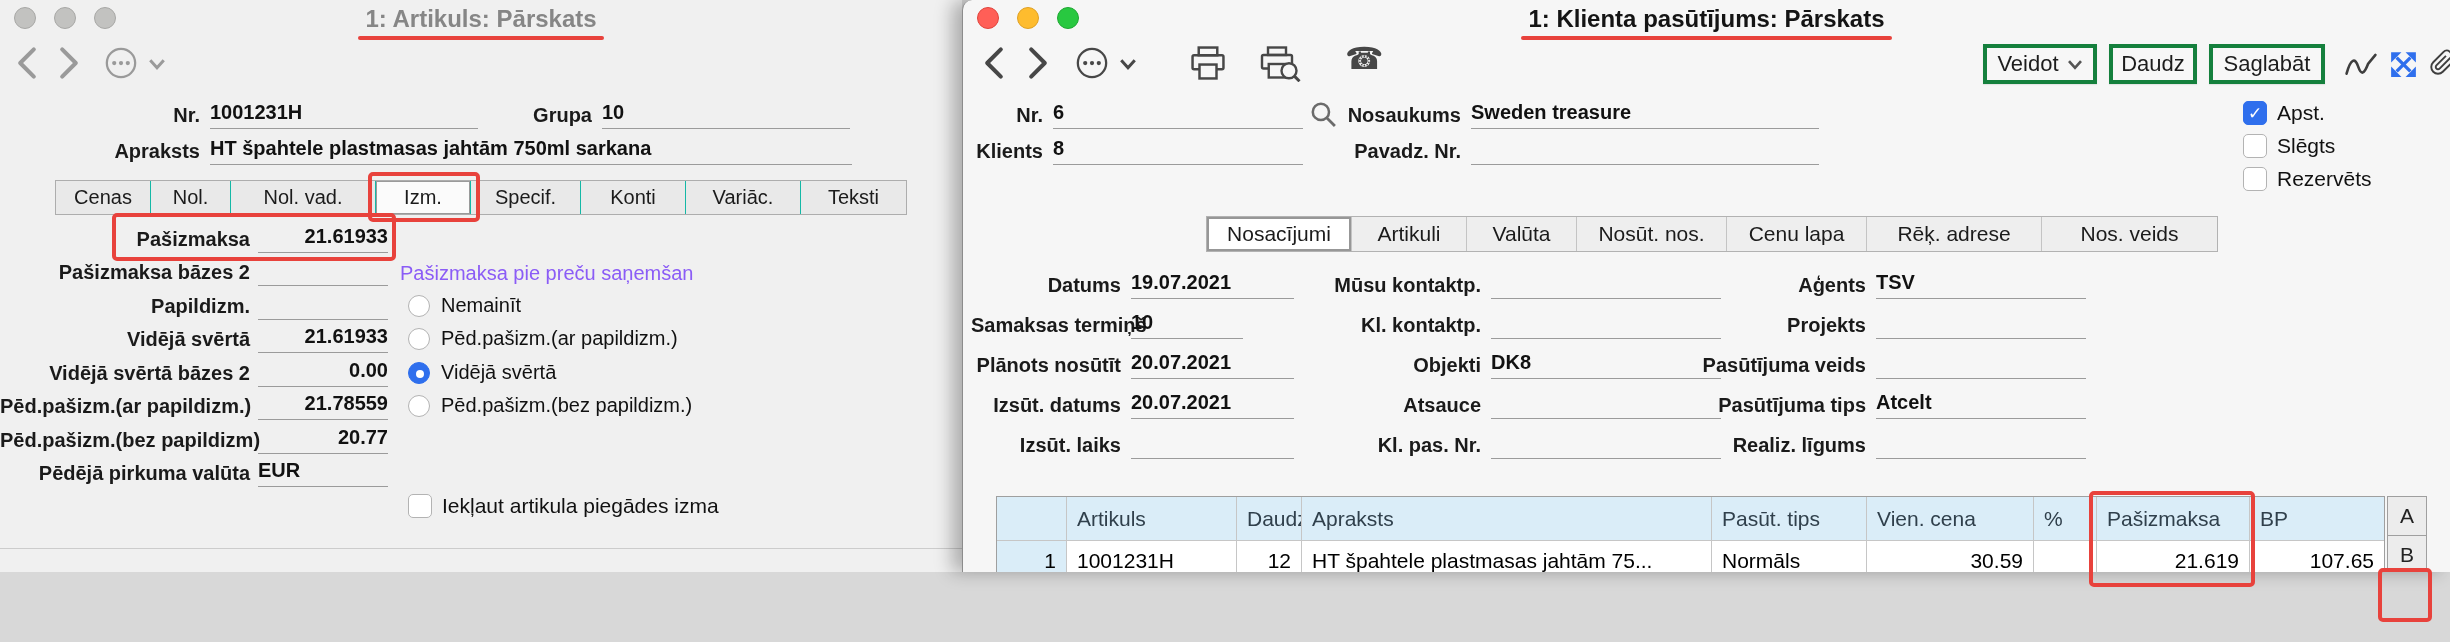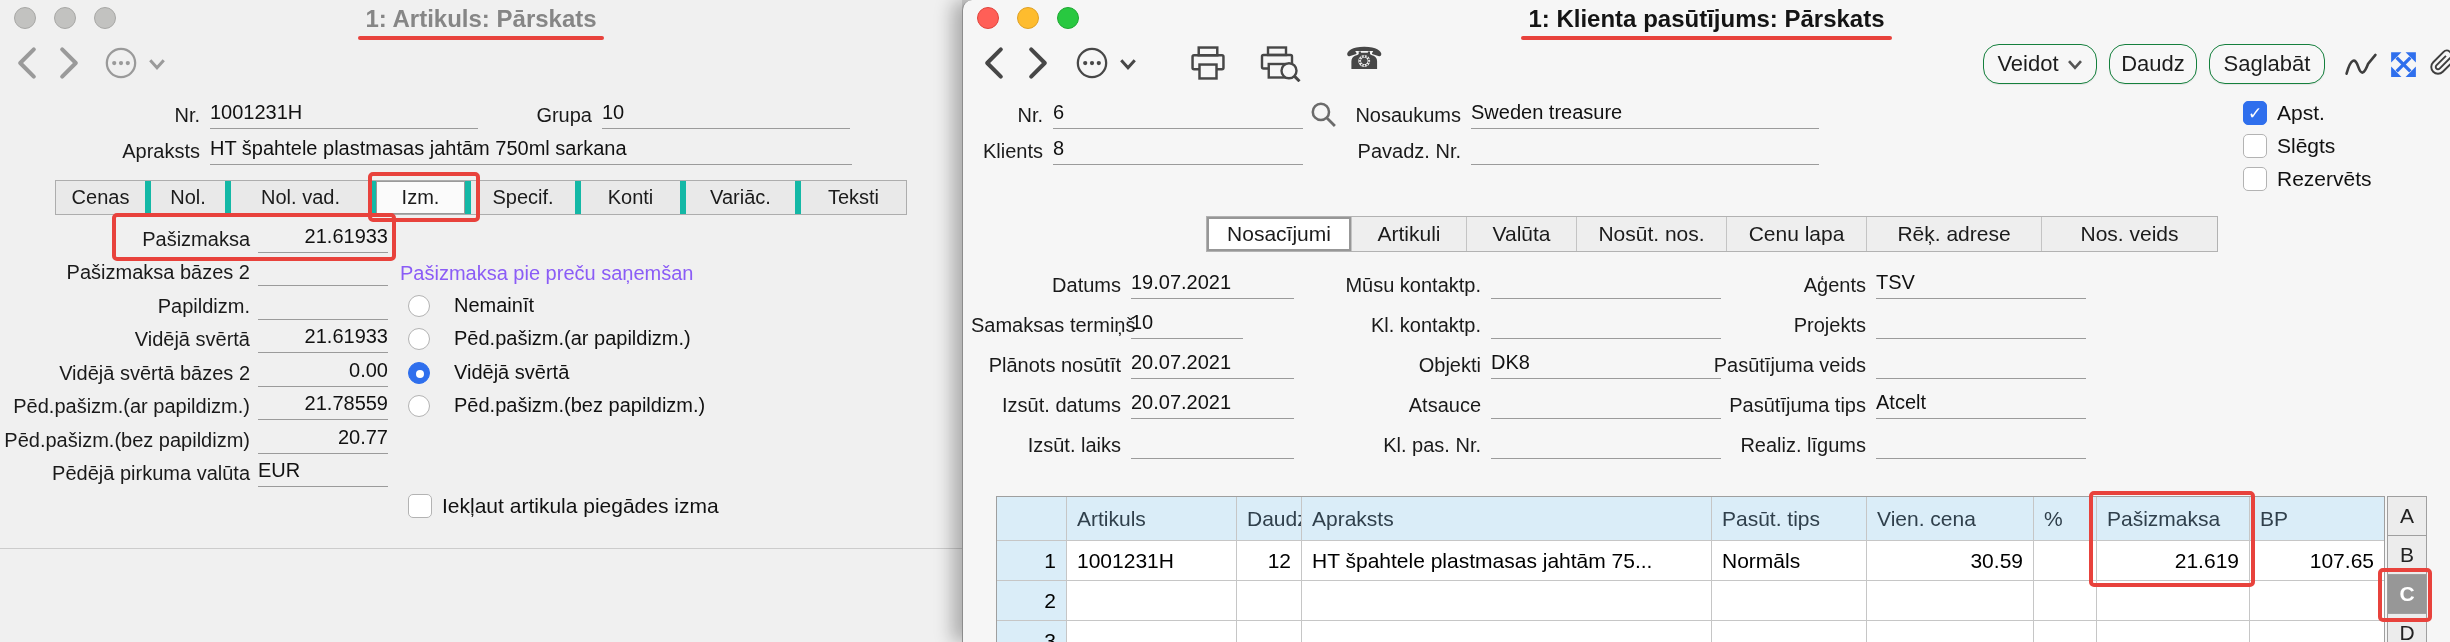--- a/index.html
+++ b/index.html
@@ -1,55 +1,55 @@
 <!DOCTYPE html>
 <html><head>
 <meta charset="utf-8">
 <style>
 *{margin:0;padding:0;box-sizing:border-box;}
 html,body{width:2450px;height:642px;}
 body{font-family:"Liberation Sans","DejaVu Sans",sans-serif;background:#d8d8d8;position:relative;overflow:hidden;color:#111;}
-.window{position:absolute;top:0;height:642px;overflow:hidden;padding-left:37px;}
+.window{position:absolute;top:0;height:572px;overflow:hidden;padding-left:37px;}
 #win-left{left:0;width:962px;background:#f0f0f0;}
 #win-right{left:962px;width:1488px;background:#f6f6f6;border-top-left-radius:10px;border-left:1px solid #8c8c8c;box-shadow:-10px 0 18px rgba(0,0,0,.28);}
 .titlebar{position:absolute;top:0;left:0;right:0;height:36px;}
 .title{position:absolute;left:0;right:0;top:0;height:36px;text-align:center;line-height:38px;font-size:24px;font-weight:bold;white-space:nowrap;}
 #win-left .title{color:#868686;}
 #win-right .title{color:#141414;}
 .title-text{position:relative;display:inline-block;padding:0 2px;}
 .title-text::after{content:"";position:absolute;left:-5px;right:-5px;bottom:-2px;height:4px;background:#e8423c;border-radius:2px;}
 .lights{position:absolute;top:7px;left:14px;display:flex;gap:18px;}
 .light{width:22px;height:22px;border-radius:50%;}
 .light-gray{background:#c2c2c0;border:1px solid #a8a8a6;}
 .light-red{background:#ff5f57;border:1px solid #e0443c;}
 .light-yellow{background:#febc2e;border:1px solid #e0a123;}
 .light-green{background:#28c840;border:1px solid #1ea832;}
 .toolbar{position:absolute;left:0;right:0;top:36px;height:58px;}
 .ticon{position:absolute;top:10px;display:inline-flex;align-items:center;background:none;border:none;cursor:pointer;}
 #win-left .ticon{color:#9a9a9a;}
 #win-right .ticon{color:#474747;}
 .phone-glyph{font-size:31px;line-height:34px;}
-.btn{position:absolute;top:8px;height:40px;background:#f7f7f7;border:1px solid #15803d;border-radius:16px;font-size:22px;color:#1d1d1d;font-family:inherit;display:flex;align-items:center;justify-content:center;gap:8px;box-shadow:0 1px 1px rgba(0,0,0,.07);cursor:pointer;}
+.btn{position:absolute;top:8px;height:40px;background:#f7f7f7;border:4px solid #15803d;border-radius:0;font-size:22px;color:#1d1d1d;font-family:inherit;display:flex;align-items:center;justify-content:center;gap:8px;box-shadow:0 1px 1px rgba(0,0,0,.07);cursor:pointer;}
 .lbl{position:absolute;font-size:20px;color:#1a1a1a;line-height:34px;text-align:right;white-space:nowrap;}
 .glbl{position:absolute;font-size:20px;color:#8b5cf6;line-height:34px;white-space:nowrap;}
 .fld{position:absolute;border-bottom:1px solid #9b9b9b;height:31px;line-height:29px;font-size:20px;white-space:nowrap;overflow:hidden;}
 .fld.num{text-align:right;}
-.hrow,.lrow,.rrow{position:absolute;left:0;right:0;height:34px;}
+.hrow,.lrow,.rrow{position:absolute;left:0;right:0;height:34px;font-weight:bold;}
 .ltabs{position:absolute;left:55px;top:180px;height:35px;display:flex;border:1px solid #adadad;background:#e9e9e9;}
-.ltab{height:100%;line-height:32px;text-align:center;font-size:20px;border-right:6px solid #14b8a6;color:#1b1b1b;cursor:pointer;}
+.ltab{height:100%;line-height:32px;text-align:center;font-size:20px;border-right:1px solid #14b8a6;color:#1b1b1b;cursor:pointer;}
 .ltab:last-child{border-right:none;text-align:center;}
 .ltab.sel{background:#fbfbfb;box-shadow:inset 0 0 0 1px #9a9a9a;}
 .rtabs{position:absolute;left:243px;top:216px;height:36px;display:flex;border:1px solid #b2b2b2;background:#eeeeee;}
 .rtab{height:100%;line-height:33px;text-align:center;font-size:21px;border-right:1px solid #c4c4c4;color:#1b1b1b;cursor:pointer;}
 .rtab:last-child{border-right:none;}
 .rtab.sel{background:#ffffff;box-shadow:inset 0 0 0 2px #979797;}
 .cbrow{position:absolute;display:flex;align-items:center;gap:10px;height:28px;font-size:21px;white-space:nowrap;cursor:pointer;}
 .cb{width:24px;height:24px;border-radius:5px;background:#fff;border:1.5px solid #b3b3b3;display:inline-flex;align-items:center;justify-content:center;flex:0 0 auto;}
 .cb.checked{background:#2f6fed;border-color:#2f6fed;color:#fff;font-size:17px;font-weight:bold;}
-.radio-row{position:absolute;left:408px;display:flex;align-items:center;gap:24px;height:33px;font-size:20px;white-space:nowrap;cursor:pointer;}
+.radio-row{position:absolute;left:408px;display:flex;align-items:center;gap:11px;height:33px;font-size:20px;white-space:nowrap;cursor:pointer;}
 .radio{width:22px;height:22px;border-radius:50%;background:#fff;border:1.5px solid #b3b3b3;position:relative;flex:0 0 auto;}
 .radio.sel{background:#2f6fed;border-color:#2f6fed;}
 .radio.sel::after{content:"";position:absolute;left:7px;top:7px;width:8px;height:8px;background:#fff;border-radius:50%;}
 .hr-line{position:absolute;left:0;right:0;top:548px;height:1px;background:#cccccc;}
 .otable{position:absolute;left:33px;top:496px;width:1389px;border:1px solid #9f9f9f;background:#fff;}
 .trow{display:grid;grid-template-columns:70px 170px 65px 410px 155px 167px 63px 153px 134px;border-bottom:1px solid #c6c6c6;}
 .tc{font-size:21px;line-height:39px;height:39px;padding:0 10px;border-right:1px solid #c6c6c6;overflow:hidden;white-space:nowrap;color:#000;}
 .tc:last-child{border-right:none;}
 .trow.th .tc{background:#daedf8;line-height:43px;height:43px;color:#30404c;}
 .tc.c0{background:#daedf8;text-align:right;}

